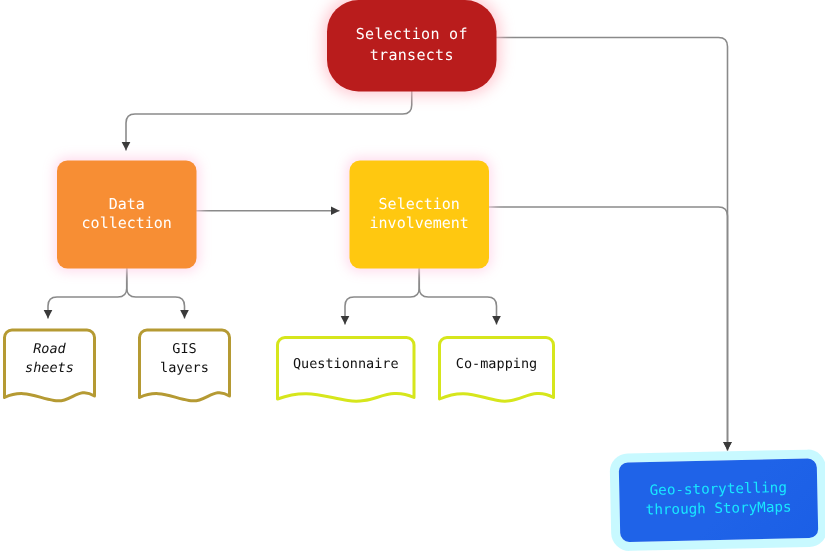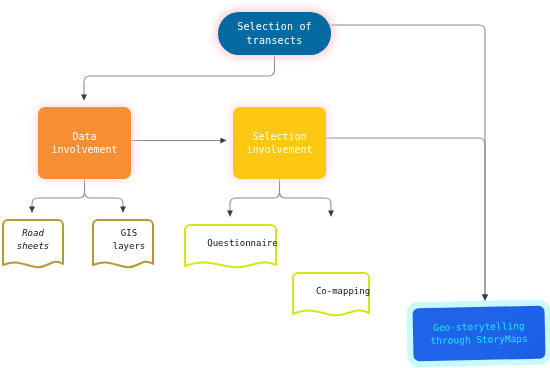--- a/index.html
+++ b/index.html
@@ -32,24 +32,24 @@
     justify-content: center;
     text-align: center;
     line-height: 1.35;
     white-space: pre;
     z-index: 3;
   }
 
   
   #node-selection {
     left: 218px;
-    top: 12px;
+    top: 0;
     width: 113px;
-    height: 43px;
-    background: #0369a1;
+    height: 61px;
+    background: #b91c1c;
     color: #ffffff;
     border-radius: 21px;
     font-size: 10px;
     letter-spacing: 0.2px;
     box-shadow: 0 0 9px 3px rgba(255, 190, 200, 0.75);
   }
 
   
   #node-data-collection {
     left: 38px;
@@ -94,27 +94,27 @@
     align-items: center;
     justify-content: center;
     text-align: center;
     white-space: pre;
     color: #111111;
     font-size: 9px;
     line-height: 1.4;
     z-index: 2;
   }
   #doc-road    { left: 2px;   top: 219px; width: 62px;  height: 52px; font-style: italic; }
-  #doc-gis     { left: 92px;  top: 219px; width: 62px;  height: 52px; padding-left: 12px; }
+  #doc-gis     { left: 92px;  top: 219px; width: 62px;  height: 52px; }
   #doc-quest   { left: 184px; top: 224px; width: 93px;  height: 47px; }
-  #doc-comap   { left: 292px; top: 224px; width: 78px;  height: 47px; margin-top: 48px; }
+  #doc-comap   { left: 292px; top: 224px; width: 78px;  height: 47px; }
   #doc-road   .doc-label,
   #doc-gis    .doc-label { height: 42px; }
   #doc-quest  .doc-label,
-  #doc-comap  .doc-label { height: 38px; padding-left: 12px; }
+  #doc-comap  .doc-label { height: 38px; }
 
   
   #node-geostory {
     left: 413px;
     top: 307px;
     width: 132px;
     height: 53px;
     background: linear-gradient(135deg, #1f63e8 0%, #1f63e8 55%, #1b5fe6 100%);
     color: #18e8ff;
     border-radius: 6px;
@@ -155,21 +155,21 @@
     </g>
   </svg>
 
   <div class="node" id="node-selection">
     <span>Selection of
 transects</span>
   </div>
 
   <div class="node" id="node-data-collection">
     <span>Data
-involvement</span>
+collection</span>
   </div>
 
   <div class="node" id="node-community">
     <span>Selection
 involvement</span>
   </div>
 
   <div class="doc" id="doc-road">
     <svg viewBox="0 0 62 52" width="62" height="52">
       <path d="M6,1 H56 A5,5 0 0 1 61,6 V45

